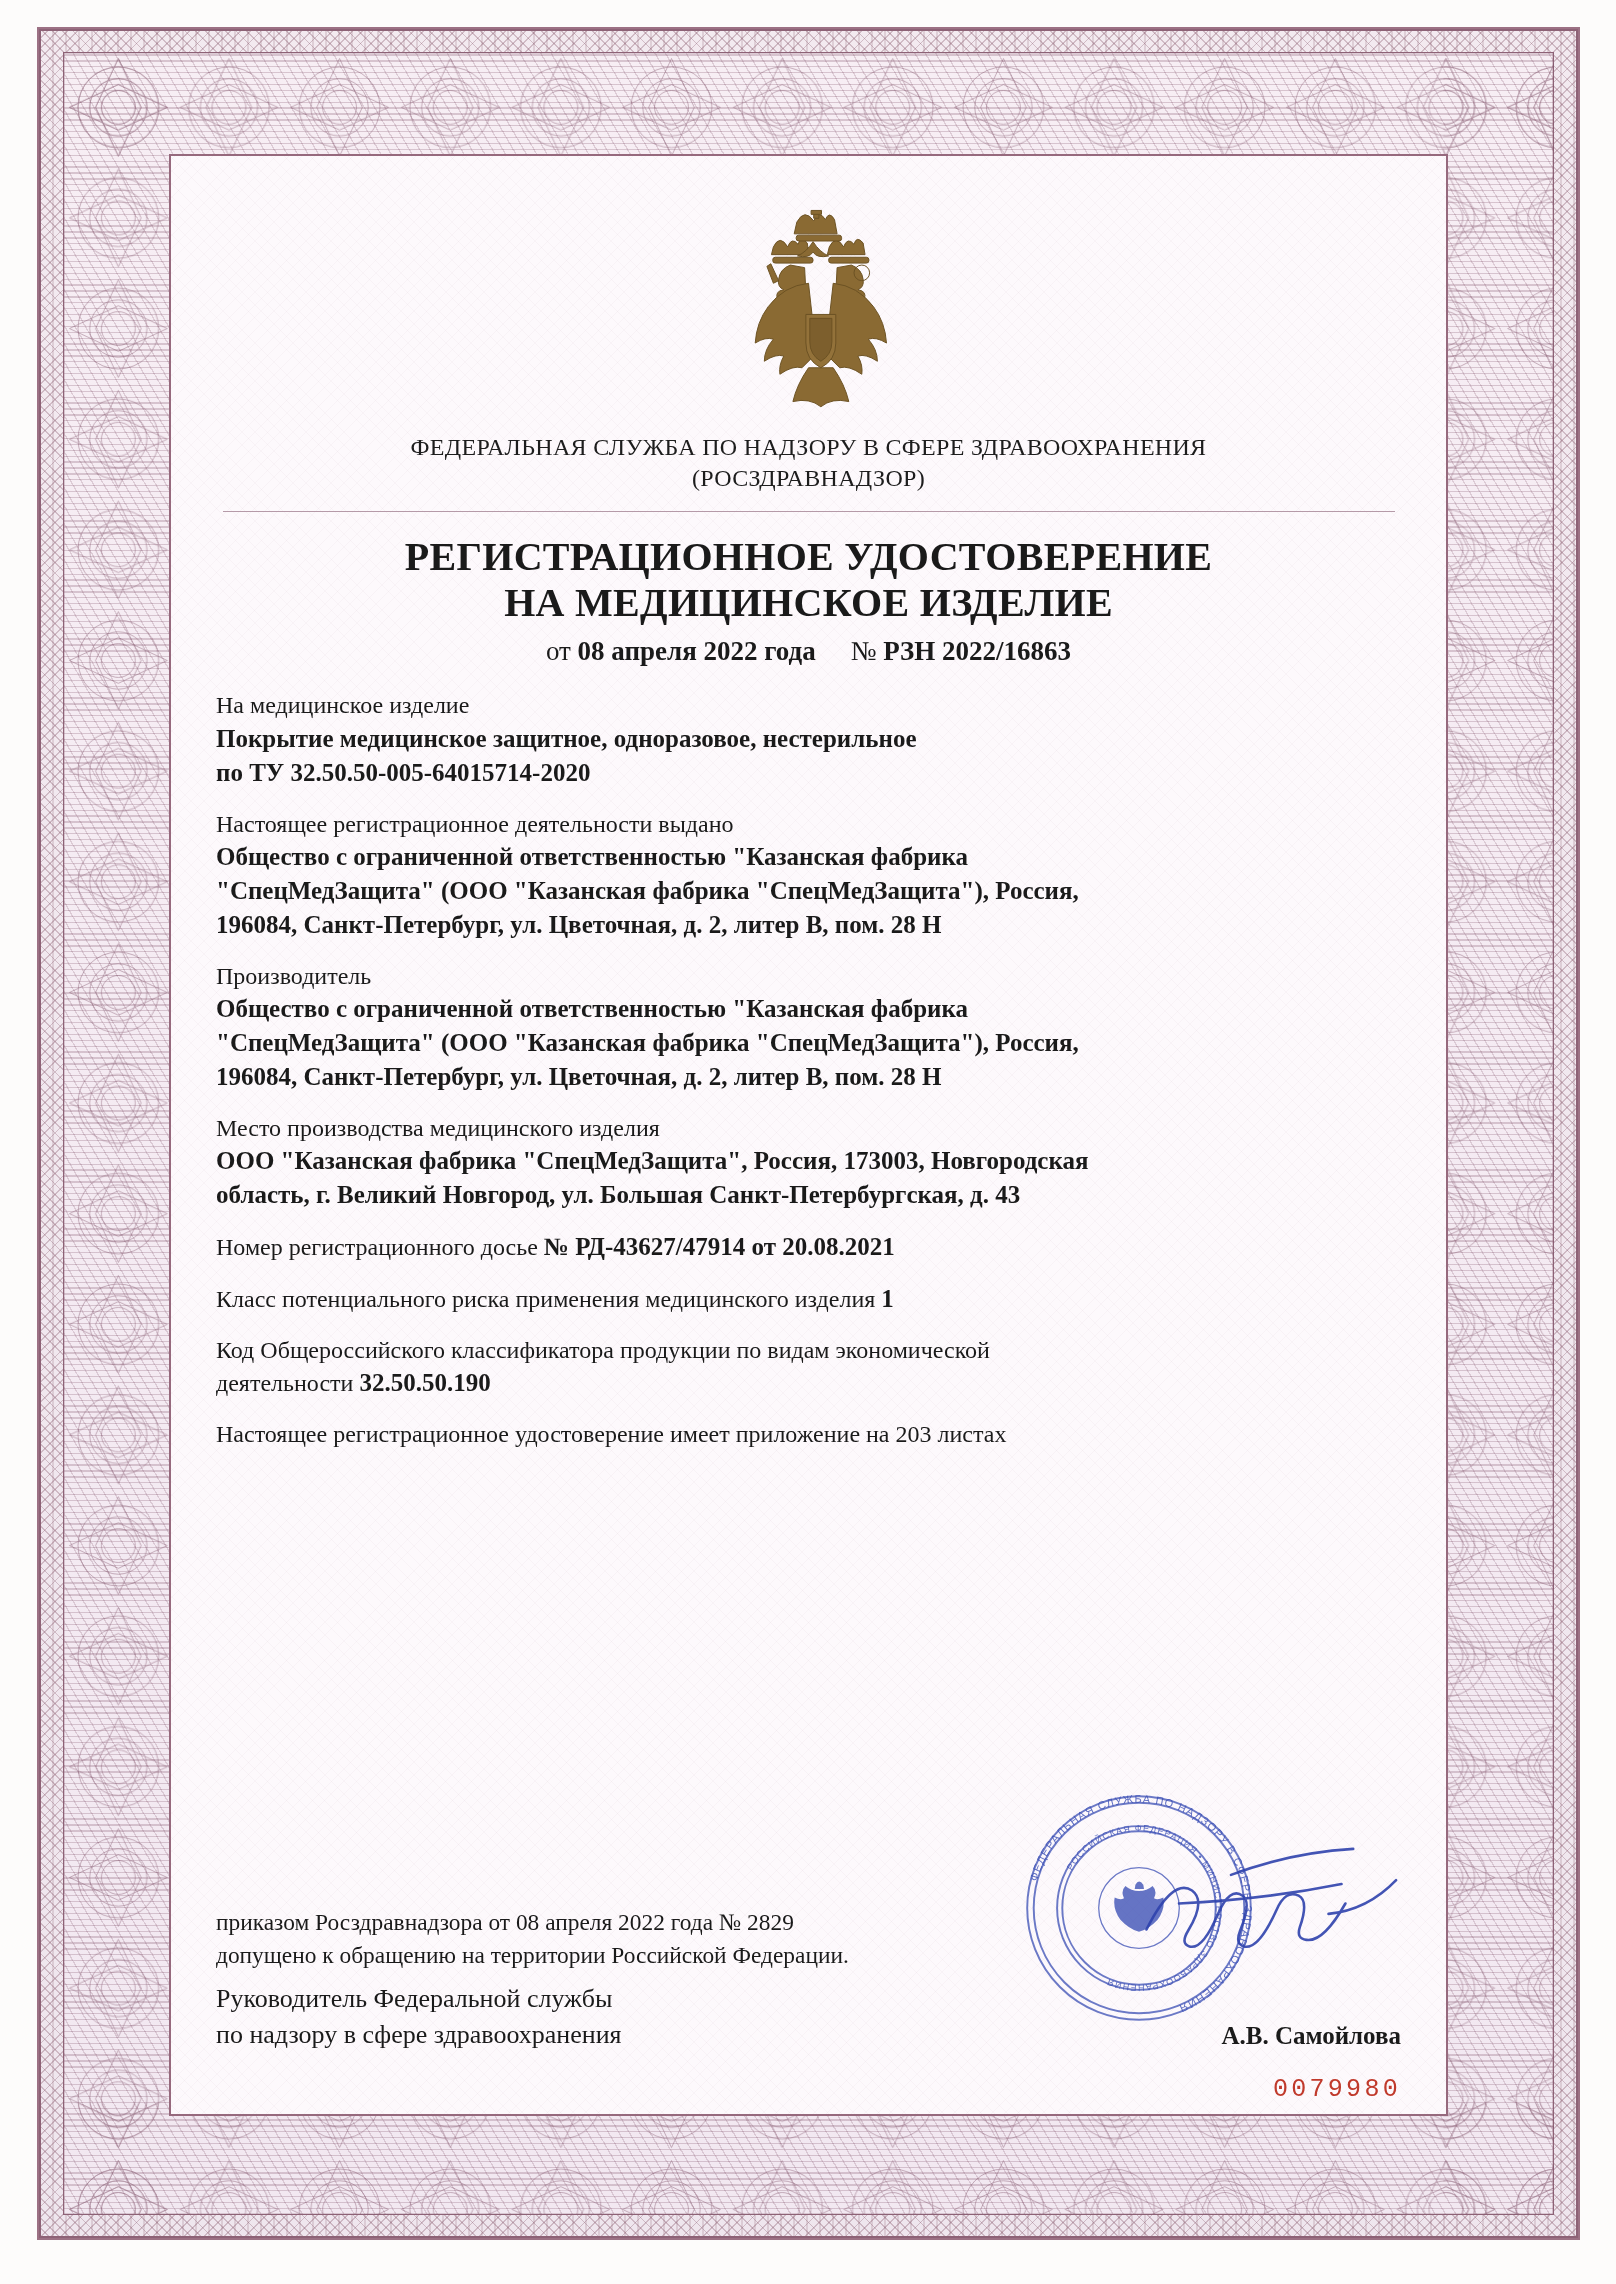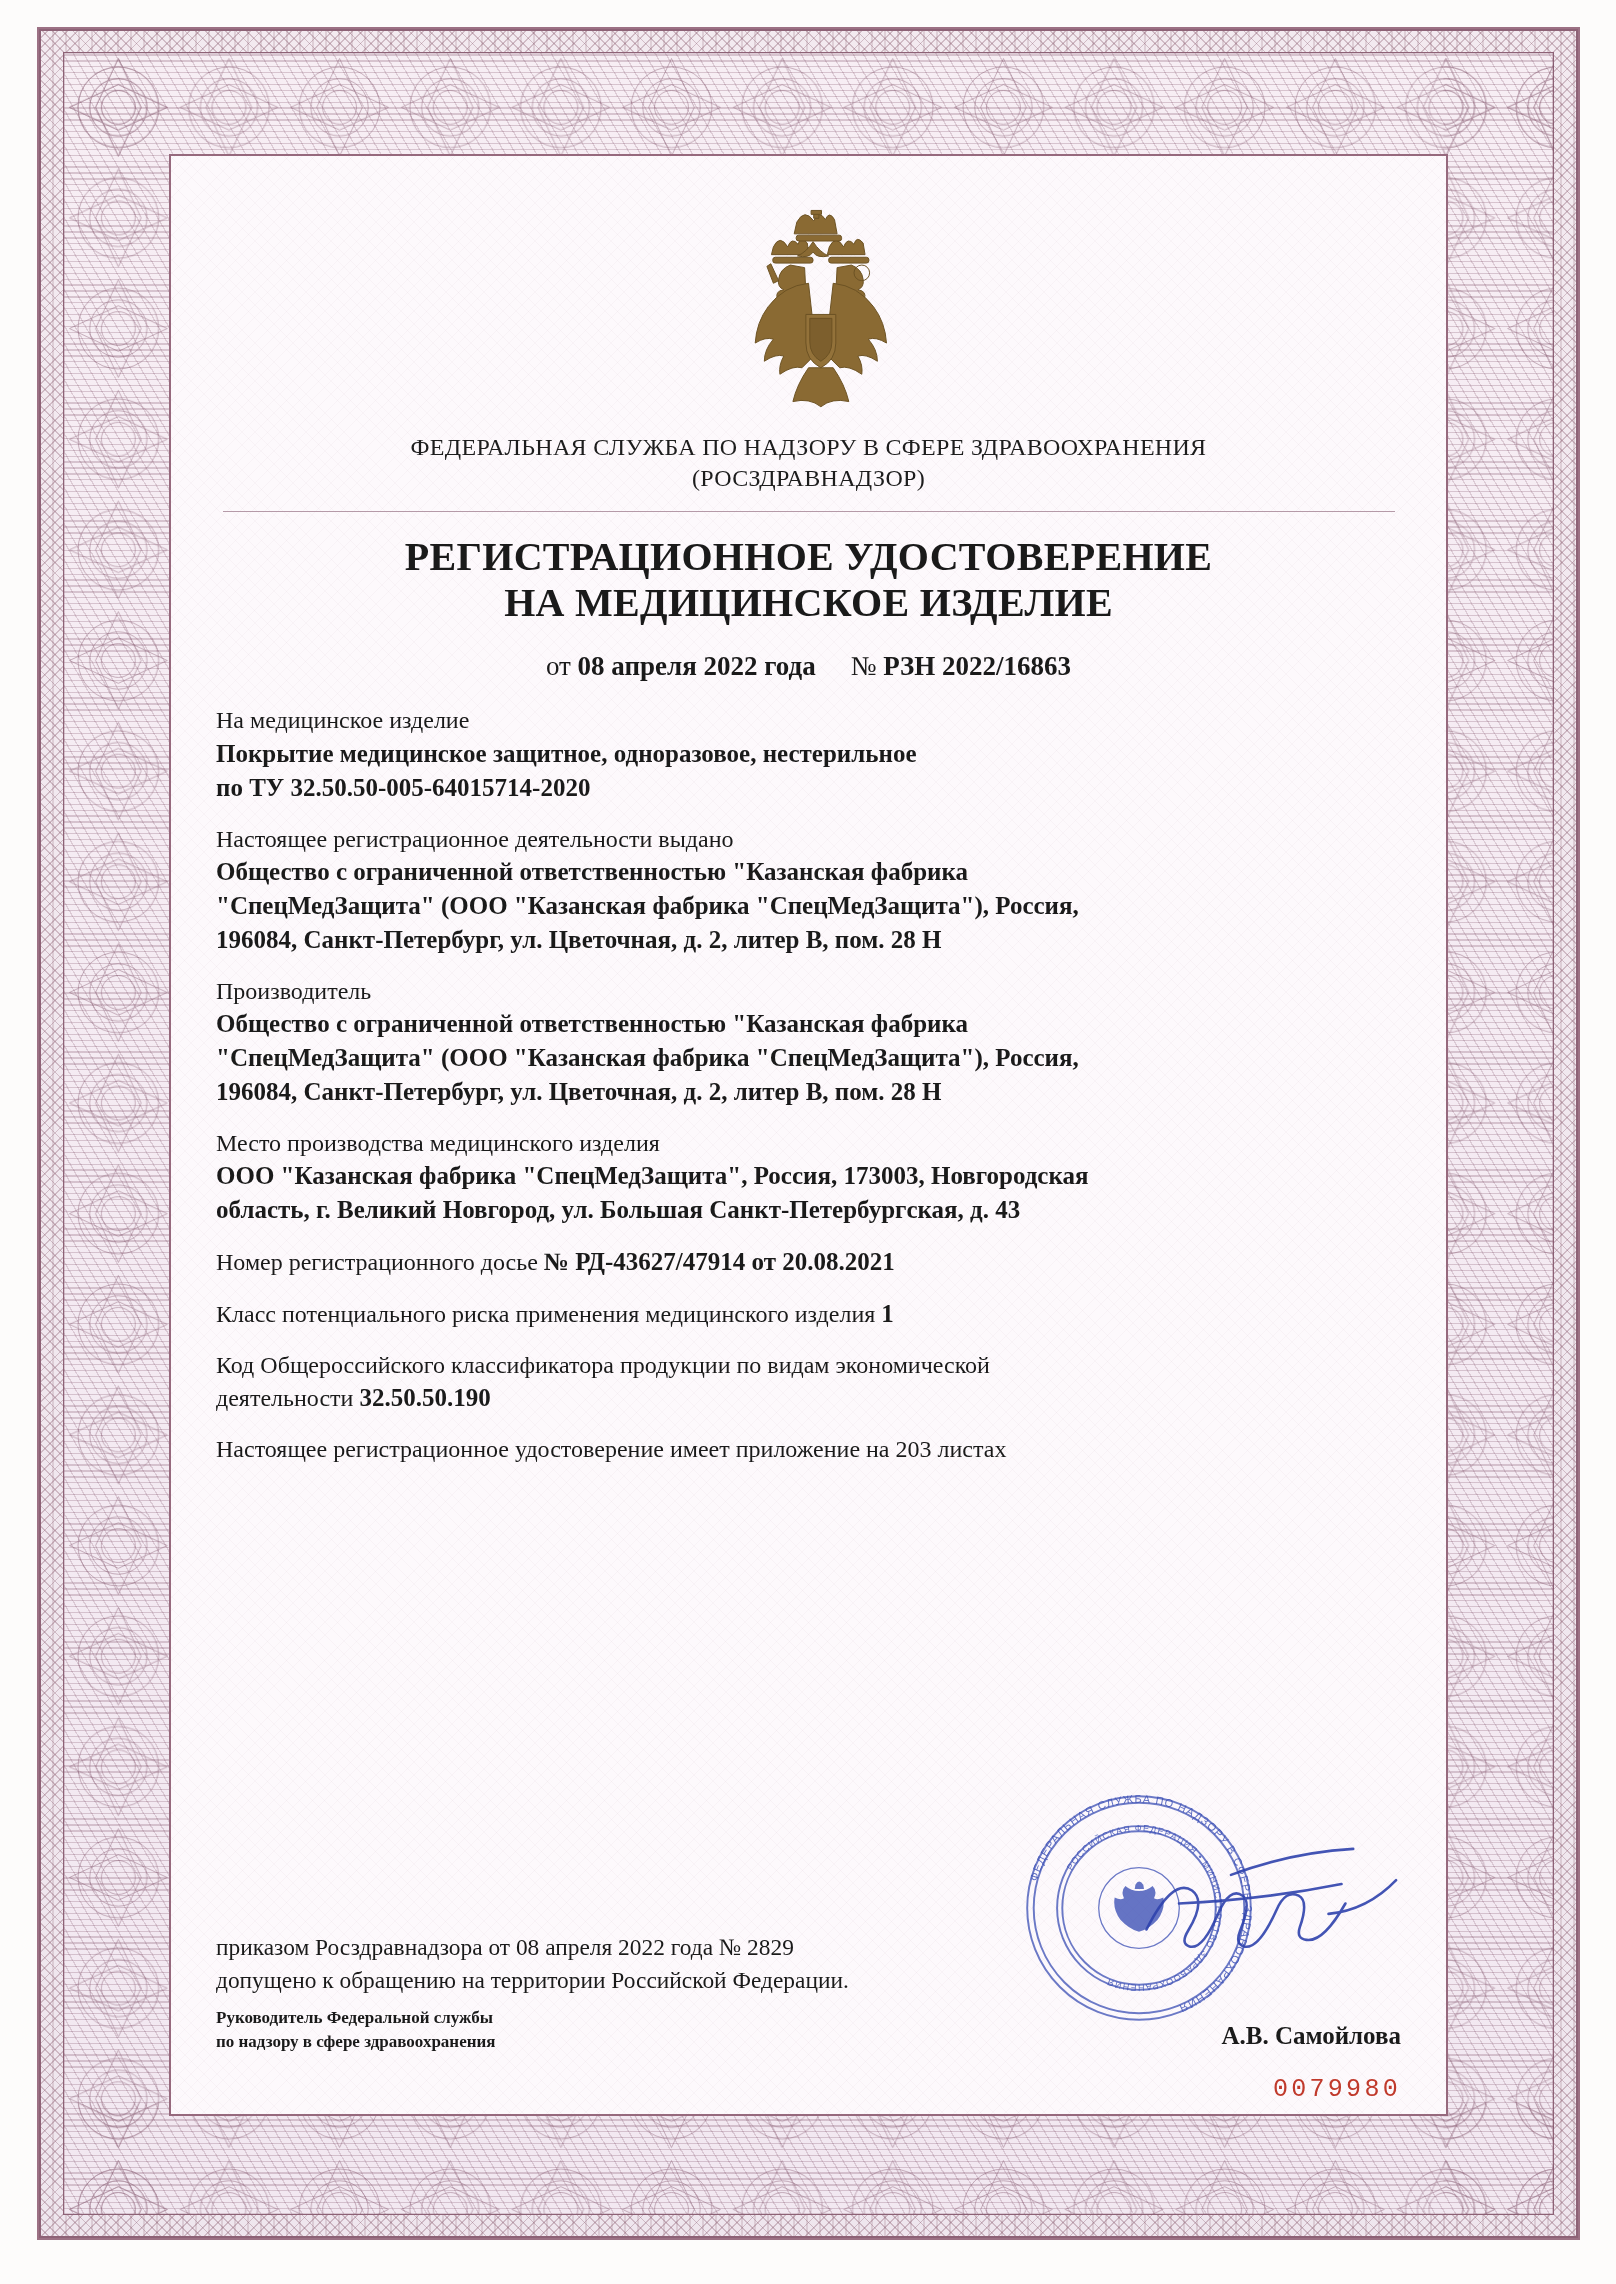--- a/index.html
+++ b/index.html
@@ -117,21 +117,21 @@
     font-size: 40px;
     line-height: 1.15;
     margin-top: 22px;
     letter-spacing: 0.3px;
   }
   .doc-meta {
     display: flex;
     justify-content: center;
     align-items: baseline;
     gap: 35px;
-    margin-top: 25px;
+    margin-top: 10px;
     font-size: 27px;
   }
   .doc-meta .date { font-weight: bold; }
   .doc-meta .num  { font-weight: bold; }
 
   
   .fields { margin-top: 22px; }
   .field { margin-bottom: 18px; }
   .field .label {
     font-size: 24px;
@@ -156,22 +156,22 @@
     font-size: 23.4px;
     line-height: 1.42;
   }
   .sign-row {
     display: flex;
     align-items: flex-end;
     justify-content: space-between;
     margin-top: 9px;
   }
   .sign-title {
-    font-size: 17px;
-    font-weight: bold;
+    font-size: 26px;
+    font-weight: normal;
     line-height: 1.38;
   }
   .sign-name {
     font-size: 25px;
     font-weight: bold;
     padding-bottom: 2.6px;
   }
   .serial {
     text-align: right;
     color: #c0392b;

